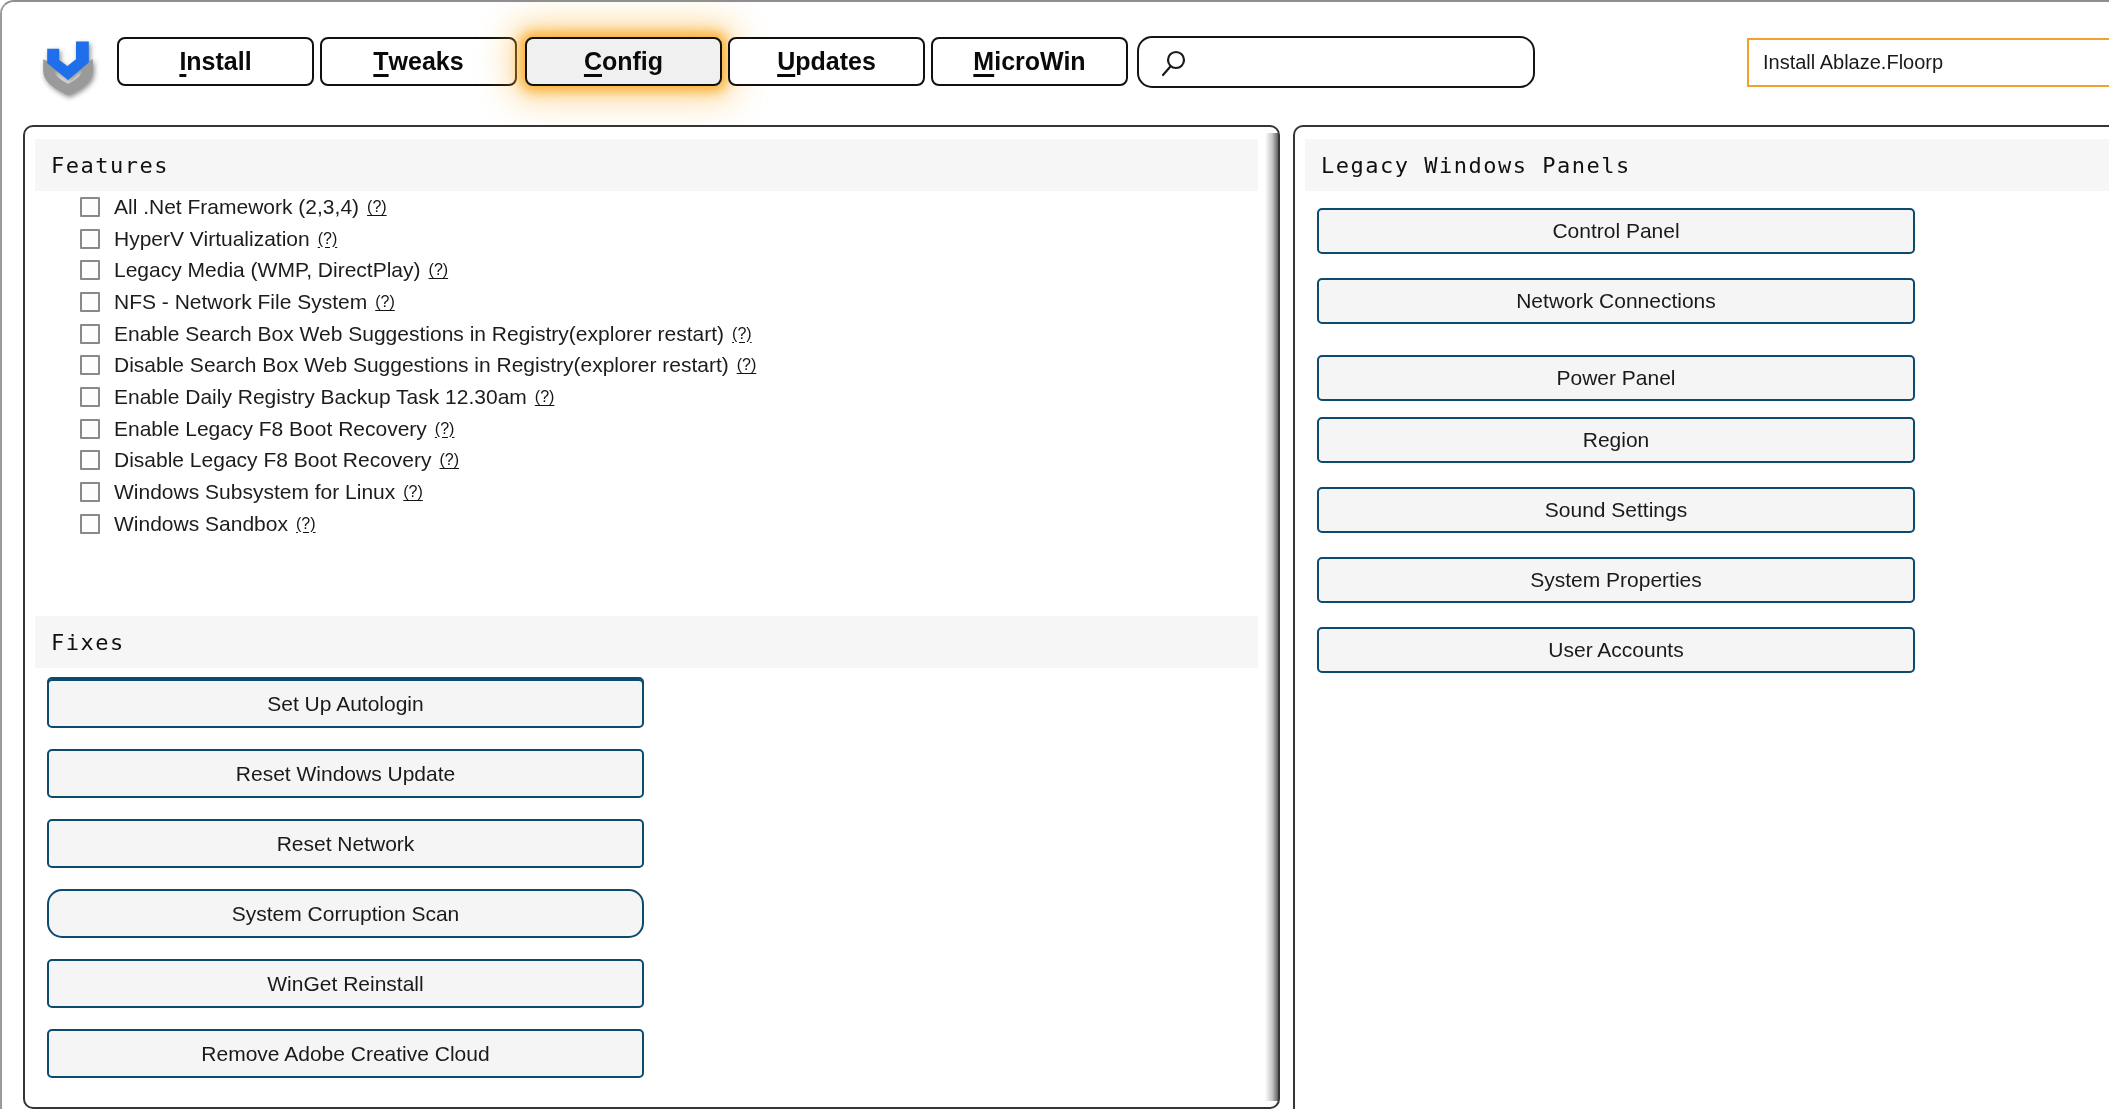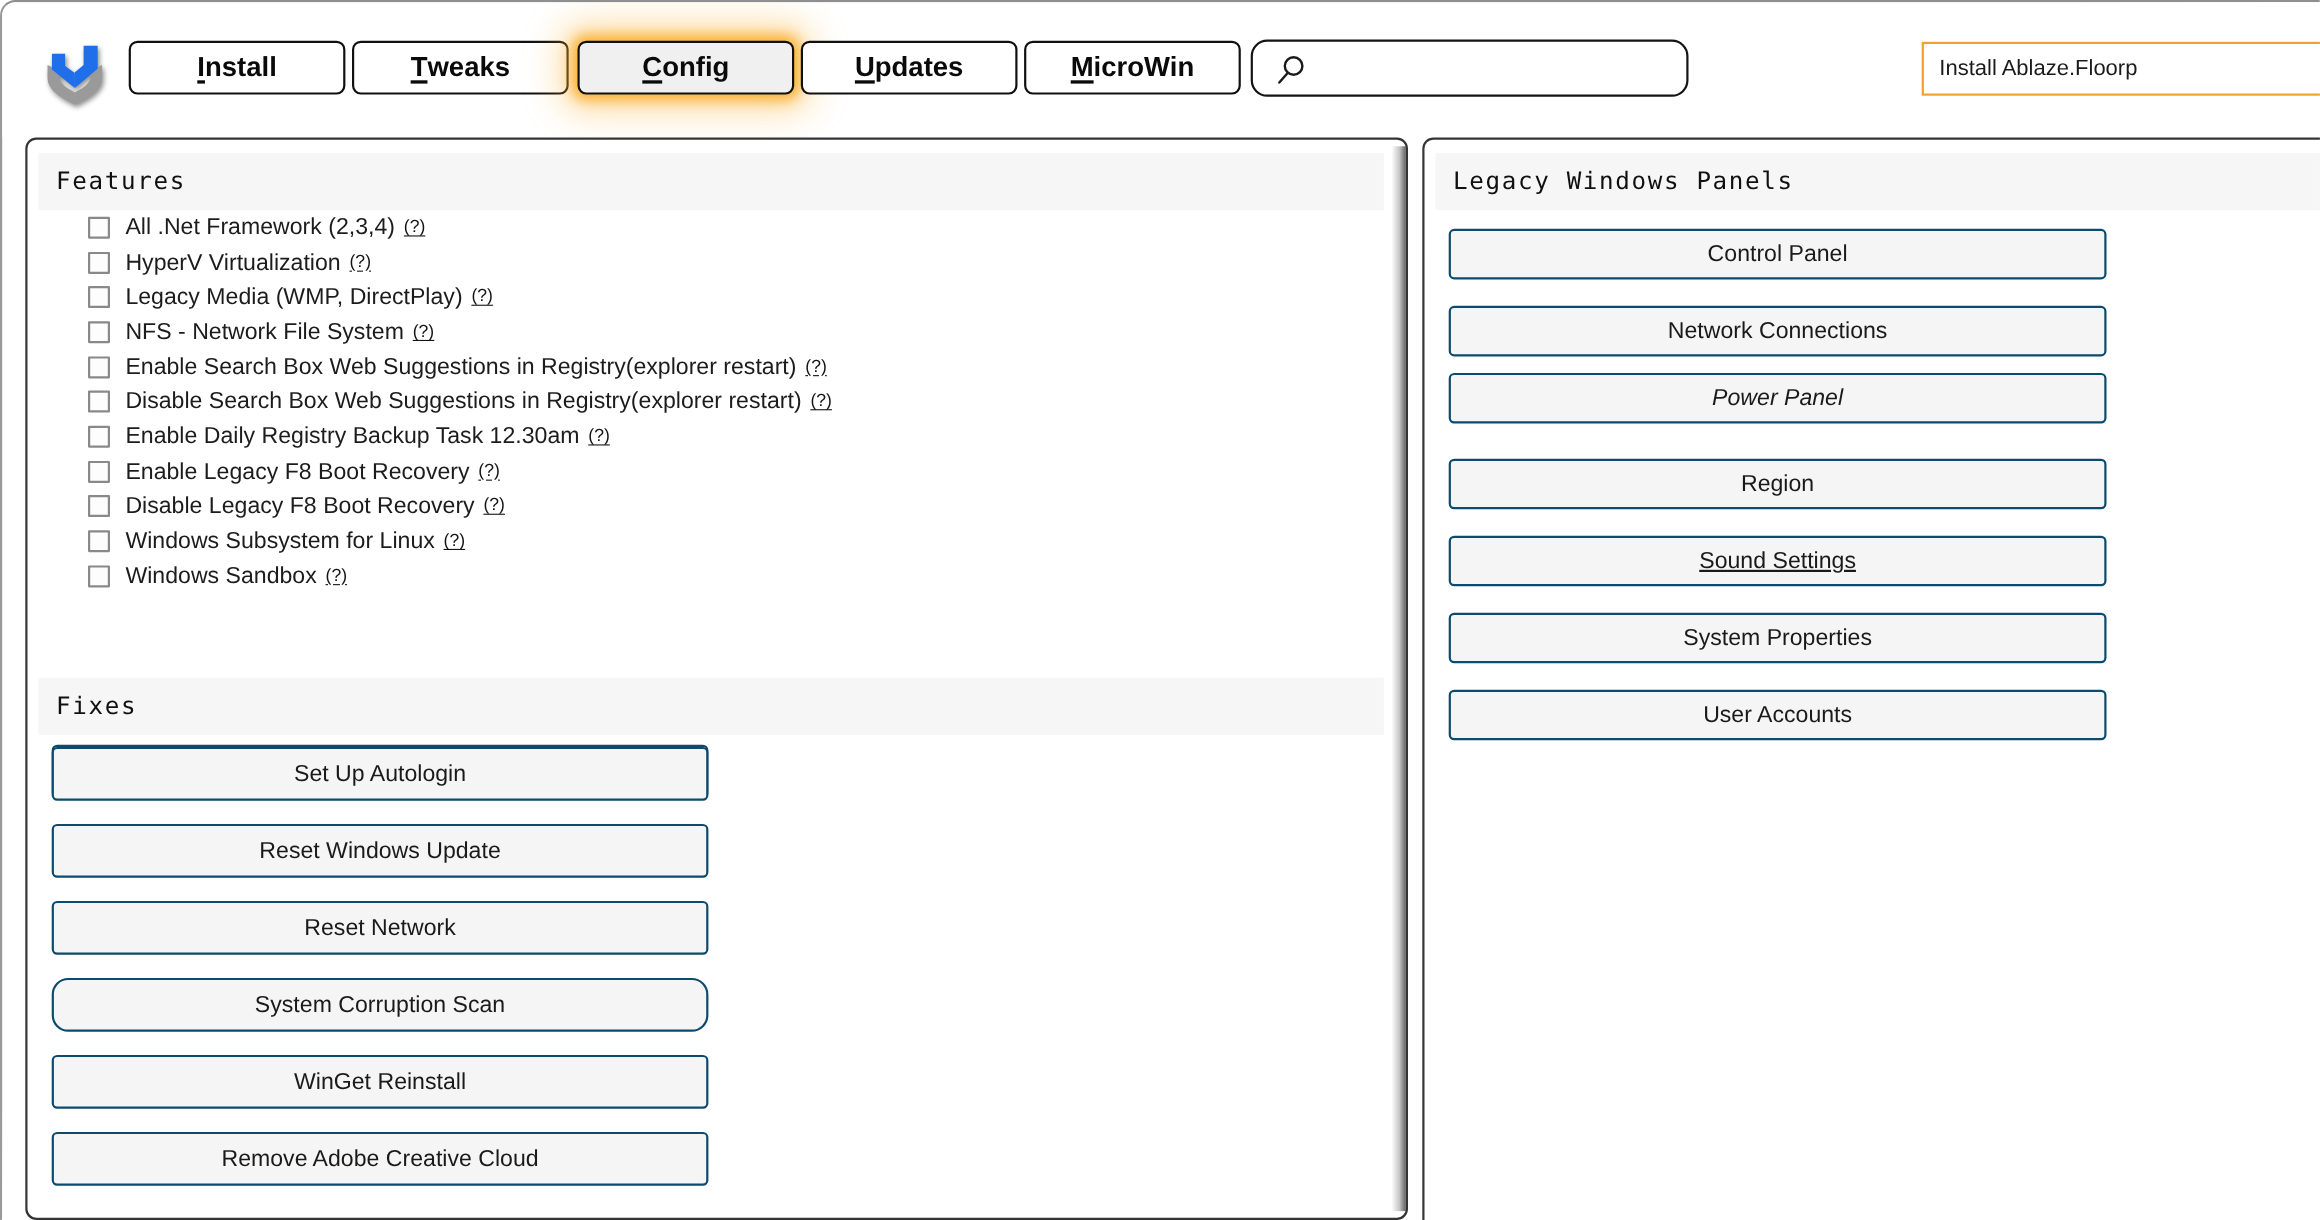--- a/index.html
+++ b/index.html
@@ -215,21 +215,21 @@
     <div id="left-scrollbar"></div>
   </div>
 
   <div id="right-panel" class="big-panel">
     <div id="legacy-bar" class="section-bar">
       <span>Legacy Windows Panels</span>
     </div>
     <div id="legacy-buttons">
         <button class="panel-button legacy-button" style="top: 81px;">Control Panel</button>
         <button class="panel-button legacy-button" style="top: 150.8px;">Network Connections</button>
-        <button class="panel-button legacy-button" style="top: 212px; font-style: italic;">Power Panel</button>
+        <button class="panel-button legacy-button" style="top: 228px;">Power Panel</button>
         <button class="panel-button legacy-button" style="top: 290.4px;">Region</button>
-        <button class="panel-button legacy-button" style="top: 360.2px; text-decoration: underline;">Sound Settings</button>
+        <button class="panel-button legacy-button" style="top: 360.2px;">Sound Settings</button>
         <button class="panel-button legacy-button" style="top: 430px;">System Properties</button>
         <button class="panel-button legacy-button" style="top: 499.8px;">User Accounts</button>
       </div>
   </div>
 
 </div>
 
 </body></html>

